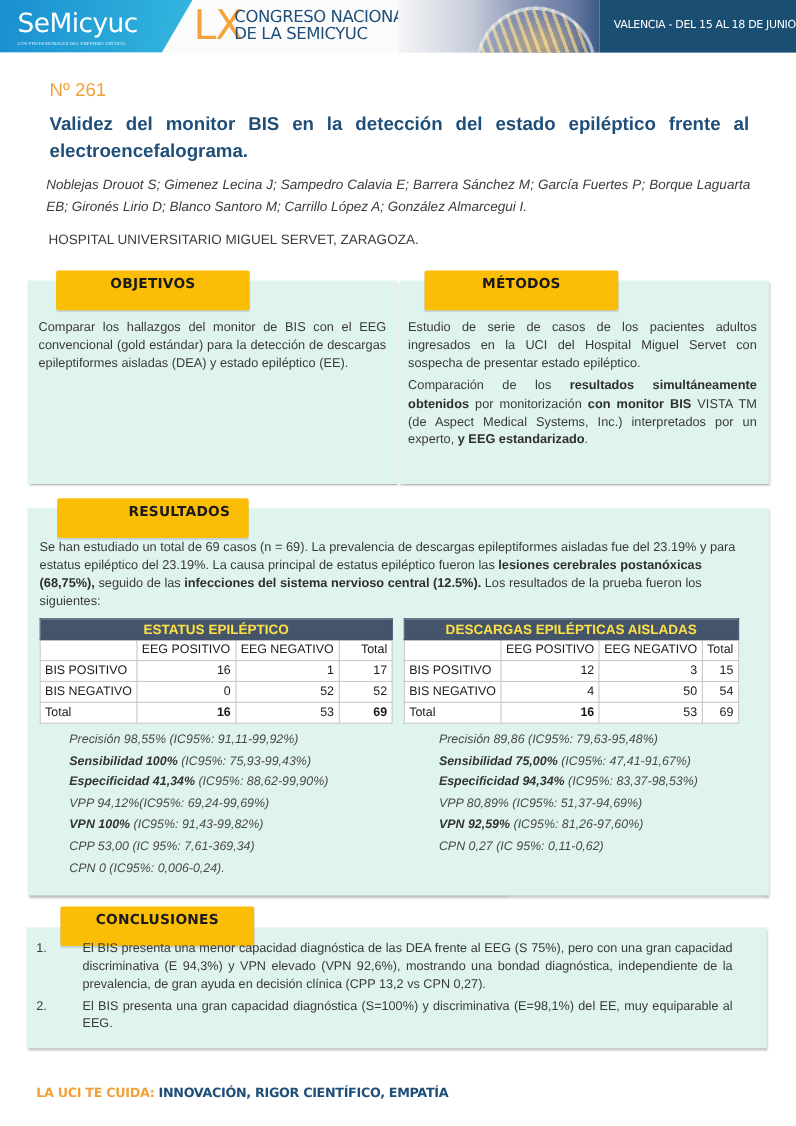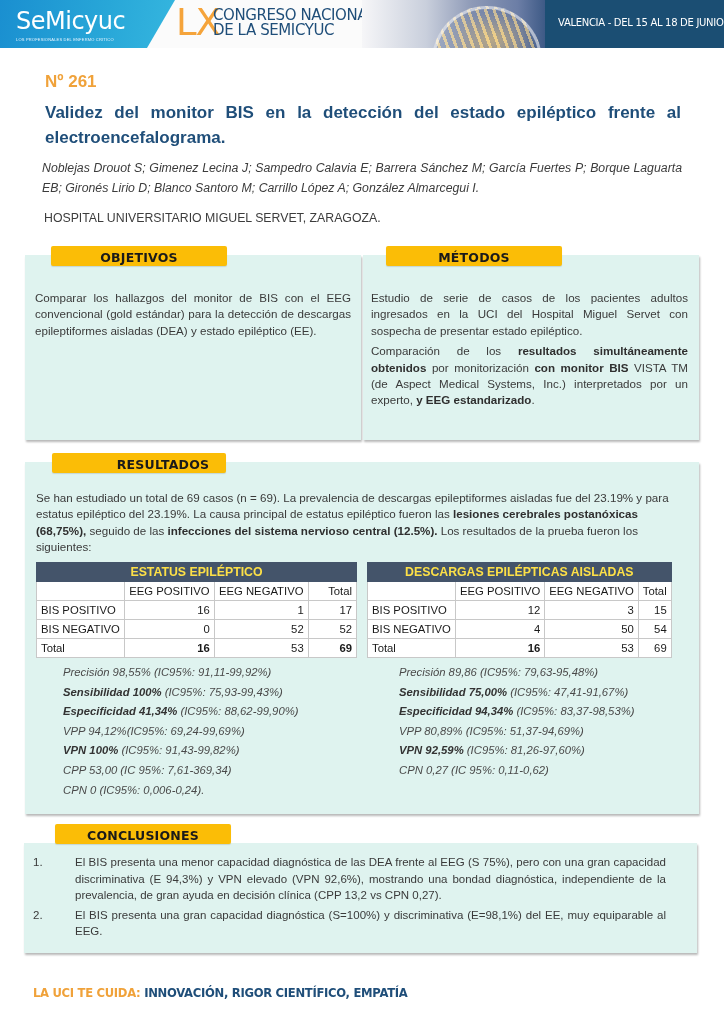--- a/index.html
+++ b/index.html
@@ -26,43 +26,43 @@
   }
   .banner .photo .arch {
     position: absolute; left: 70px; top: 6px; width: 110px; height: 60px;
     border-radius: 60px 60px 0 0; border: 3px solid rgba(255,255,255,0.55);
     background: repeating-linear-gradient(70deg, rgba(255,220,140,0.6) 0 3px, rgba(90,110,150,0.3) 3px 8px);
   }
   .banner .date-panel { position: absolute; left: 545px; top: 0; width: 179px; height: 48px; background: #1b4e73; }
   .banner .date-text { position: absolute; left: 13px; top: 17px; font-size: 10px; color: #ffffff; font-family: "DejaVu Sans", sans-serif; letter-spacing: -0.3px; white-space: nowrap; }
 
   
-  .num { position: absolute; left: 45px; top: 72px; font-size: 17px; color: #f0a23a; font-weight: bold; }
+  .num { position: absolute; left: 45px; top: 72px; font-size: 17px; color: #f0a23a; }
   .title { position: absolute; left: 45px; top: 100px; width: 636px; font-size: 17px; line-height: 25px; color: #1f4e79; font-weight: bold; text-align: justify; text-align-last: left; }
   .authors { position: absolute; left: 42px; top: 158px; width: 640px; font-size: 12.3px; line-height: 20px; font-style: italic; color: #3c3c3c; text-align: justify; }
   .hospital { position: absolute; left: 44px; top: 211px; font-size: 12.3px; color: #3c3c3c; }
 
   
   .card { position: absolute; background: #dff3ef; box-shadow: 1px 2px 2px rgba(0,0,0,0.28); }
   .tag {
-    position: absolute; height: 20px; background: #fbbd06;
+    position: absolute; height: 36px; background: #fbbd06;
     border-radius: 2px; box-shadow: 0 1px 1px rgba(0,0,0,0.12);
     font-family: "DejaVu Sans", sans-serif; font-weight: bold; font-size: 12.5px; color: #1a1a1a;
     text-align: center; line-height: 24px; letter-spacing: 0.2px;
   }
   .body-text { position: absolute; font-size: 11.6px; line-height: 16.4px; color: #3a3a3a; text-align: justify; }
   .body-text p + p { margin-top: 4px; }
   .body-text b { color: #2f2f2f; }
 
   
   table.ct { position: absolute; border-collapse: collapse; background: #fff; font-size: 11.3px; color: #1a1a1a; }
   table.ct th.caption { background: #44546a; color: #fde047; font-size: 12.3px; font-weight: bold; height: 19px; border: 1px solid #44546a; text-align: center; }
   table.ct td { border: 1px solid #c8c8c8; height: 19px; padding: 0 4px; white-space: nowrap; }
   table.ct td.num-cell { text-align: right; }
-  table.ct td.hdr { text-align: center; }
+  table.ct td.hdr { text-align: left; }
   table.ct td.bold { font-weight: bold; }
 
   .stats { position: absolute; font-size: 11.3px; line-height: 19.6px; color: #4a4a4a; font-style: italic; }
   .stats b { color: #333; }
 
   .concl { position: absolute; left: 33px; top: 854px; width: 633px; font-size: 11.5px; line-height: 16.6px; color: #3a3a3a; }
   .concl li { list-style: none; position: relative; padding-left: 42px; text-align: justify; margin-bottom: 3px; }
   .concl li .n { position: absolute; left: 0; top: 0; }
 
   .footer { position: absolute; left: 33px; top: 986px; font-family: "DejaVu Sans", sans-serif; font-size: 11.6px; letter-spacing: -0.3px; font-weight: bold; }

